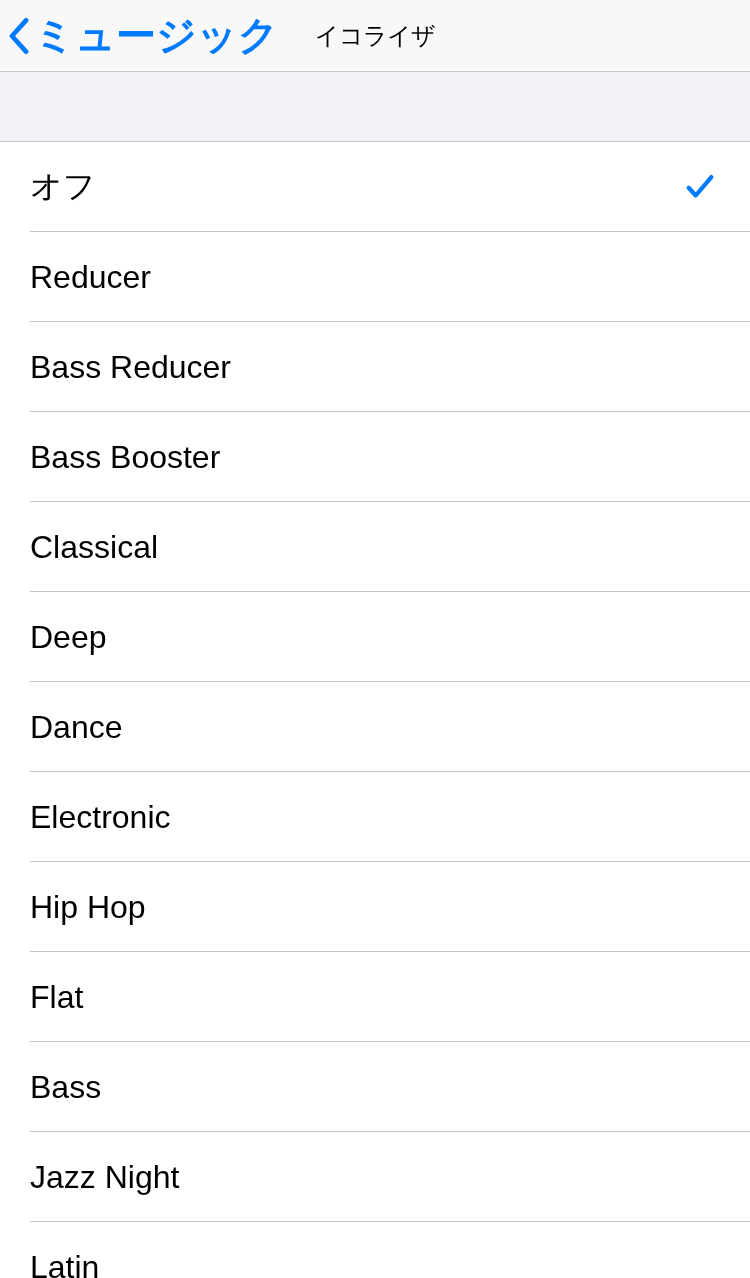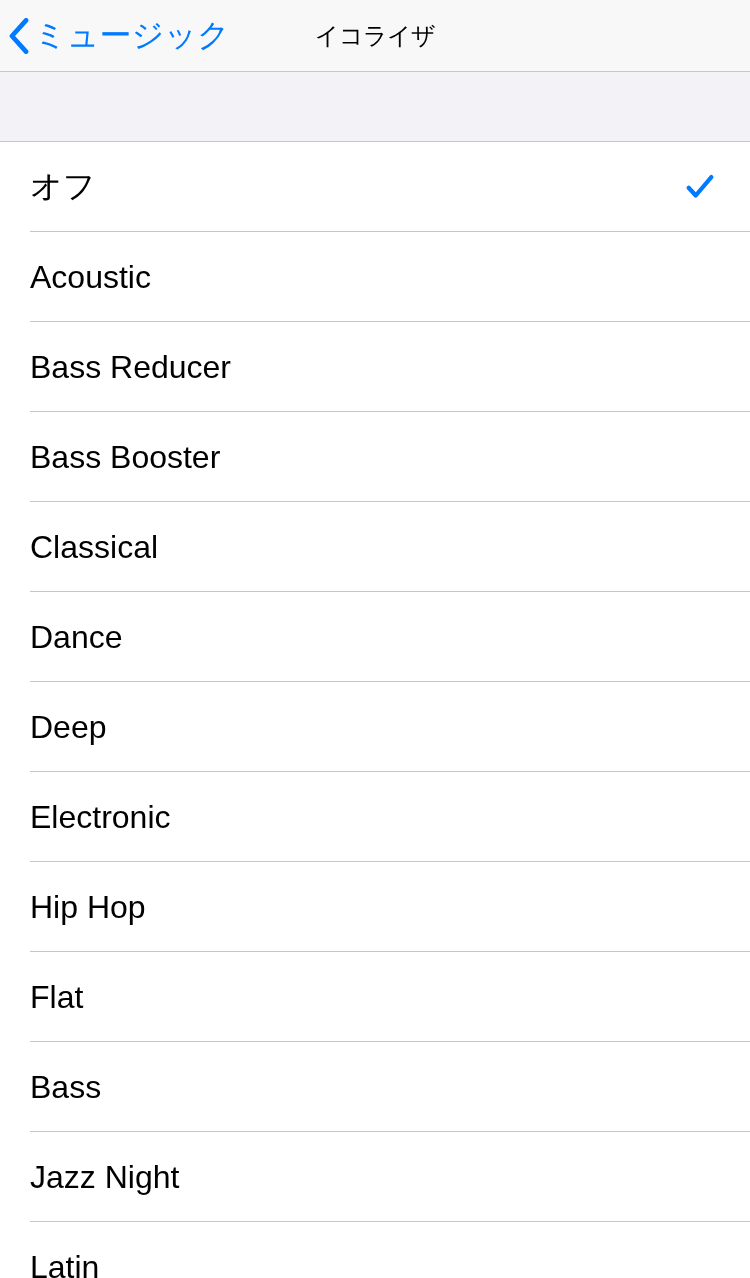--- a/index.html
+++ b/index.html
@@ -27,22 +27,22 @@
       align-items: center;
       padding-left: 8px;
       color: #007aff;
       cursor: pointer;
     }
     .back-chevron {
       width: 22px;
       height: 36px;
     }
     .back-label {
-      font-size: 32px;
-      font-weight: 400;
+      font-size: 40px;
+      font-weight: 700;
       letter-spacing: 0px;
       margin-left: 4px;
     }
     .nav-title {
       position: absolute;
       left: 50%;
       transform: translateX(-50%);
       font-size: 24px;
       font-weight: 400;
       color: #000;
@@ -105,36 +105,36 @@
 <div class="spacer"></div>
 
 <div class="list">
     <div class="list-item">
       <span class="item-label">オフ</span>
       <svg class="checkmark" viewBox="0 0 24 24" fill="none">
         <path d="M4 12.5L9 18L20 5" stroke="#007aff" stroke-width="3" stroke-linecap="round" stroke-linejoin="round"></path>
       </svg>
     </div>
     <div class="list-item">
-      <span class="item-label">Acoustic</span>
+      <span class="item-label">Reducer</span>
     </div>
     <div class="list-item">
       <span class="item-label">Bass Reducer</span>
     </div>
     <div class="list-item">
       <span class="item-label">Bass Booster</span>
     </div>
     <div class="list-item">
       <span class="item-label">Classical</span>
     </div>
     <div class="list-item">
-      <span class="item-label">Dance</span>
+      <span class="item-label">Deep</span>
     </div>
     <div class="list-item">
-      <span class="item-label">Deep</span>
+      <span class="item-label">Dance</span>
     </div>
     <div class="list-item">
       <span class="item-label">Electronic</span>
     </div>
     <div class="list-item">
       <span class="item-label">Hip Hop</span>
     </div>
     <div class="list-item">
       <span class="item-label">Flat</span>
     </div>

